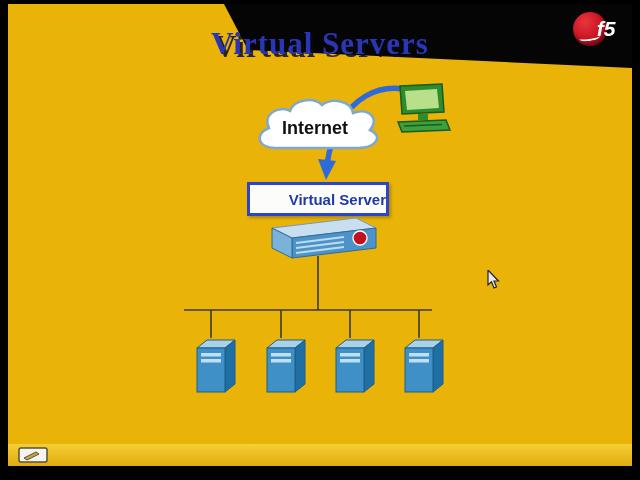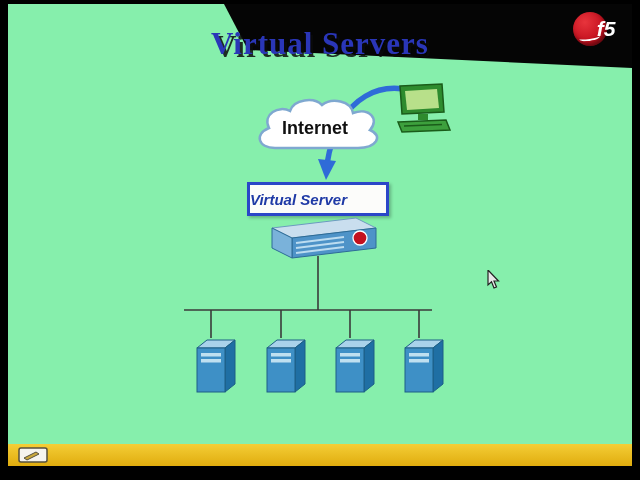--- a/index.html
+++ b/index.html
@@ -1,18 +1,18 @@
 <!DOCTYPE html>
 <html><head>
 <meta charset="utf-8">
 <style>
   html,body{margin:0;padding:0;background:#000;}
   .frame{position:relative;width:640px;height:480px;background:#000;overflow:hidden;
          font-family:"Liberation Sans",sans-serif;}
-  .slide{position:absolute;left:8px;top:4px;width:624px;height:462px;background:#86efac;}
+  .slide{position:absolute;left:8px;top:4px;width:624px;height:462px;background:#eab308;}
 
   
   .black-band{position:absolute;left:0;top:0;width:624px;height:72px;background:#050505;
               clip-path:polygon(216px 0, 624px 0, 624px 64px, 240px 46px);z-index:2;}
 
   .title{position:absolute;left:0;top:22px;width:624px;margin:0;text-align:center;
          font-family:"Liberation Serif",serif;font-weight:bold;font-size:31px;
          color:#2a36b8;letter-spacing:1px;z-index:3;
          text-shadow:3px 3px 0 rgba(10,10,10,0.85);}
 
@@ -27,22 +27,22 @@
 
   .lines-svg{position:absolute;left:0;top:0;width:624px;height:462px;z-index:1;}
 
   .cloud{position:absolute;left:242px;top:90px;width:142px;height:68px;z-index:1;}
   .cloud-label{position:absolute;left:0;top:24px;width:130px;text-align:center;
                font-weight:bold;font-size:18px;color:#111;z-index:2;}
 
   .computer-icon{position:absolute;left:386px;top:78px;width:60px;height:60px;z-index:2;}
 
   .vs-box{position:absolute;left:239px;top:178px;width:136px;height:28px;background:#fcfcfa;
-          border:3px solid #2b46c8;display:flex;align-items:center;justify-content:flex-start;
-          z-index:2;box-shadow:2px 2px 3px rgba(0,0,0,0.25);font-style:italic;}
+          border:3px solid #2b46c8;display:flex;align-items:center;justify-content:flex-end;
+          z-index:2;box-shadow:2px 2px 3px rgba(0,0,0,0.25);}
   .vs-box span{font-weight:bold;font-size:15px;color:#1f3aa6;}
 
   .appliance{position:absolute;left:250px;top:208px;width:122px;height:52px;z-index:2;}
 
   .server{position:absolute;width:50px;height:64px;z-index:2;}
 
   .bottom-bar{position:absolute;left:0;bottom:0;width:624px;height:22px;
               background:linear-gradient(#f4ce36,#e0ac0e);z-index:5;}
   .pen-button{position:absolute;left:10px;top:3px;width:30px;height:16px;cursor:pointer;}
 

